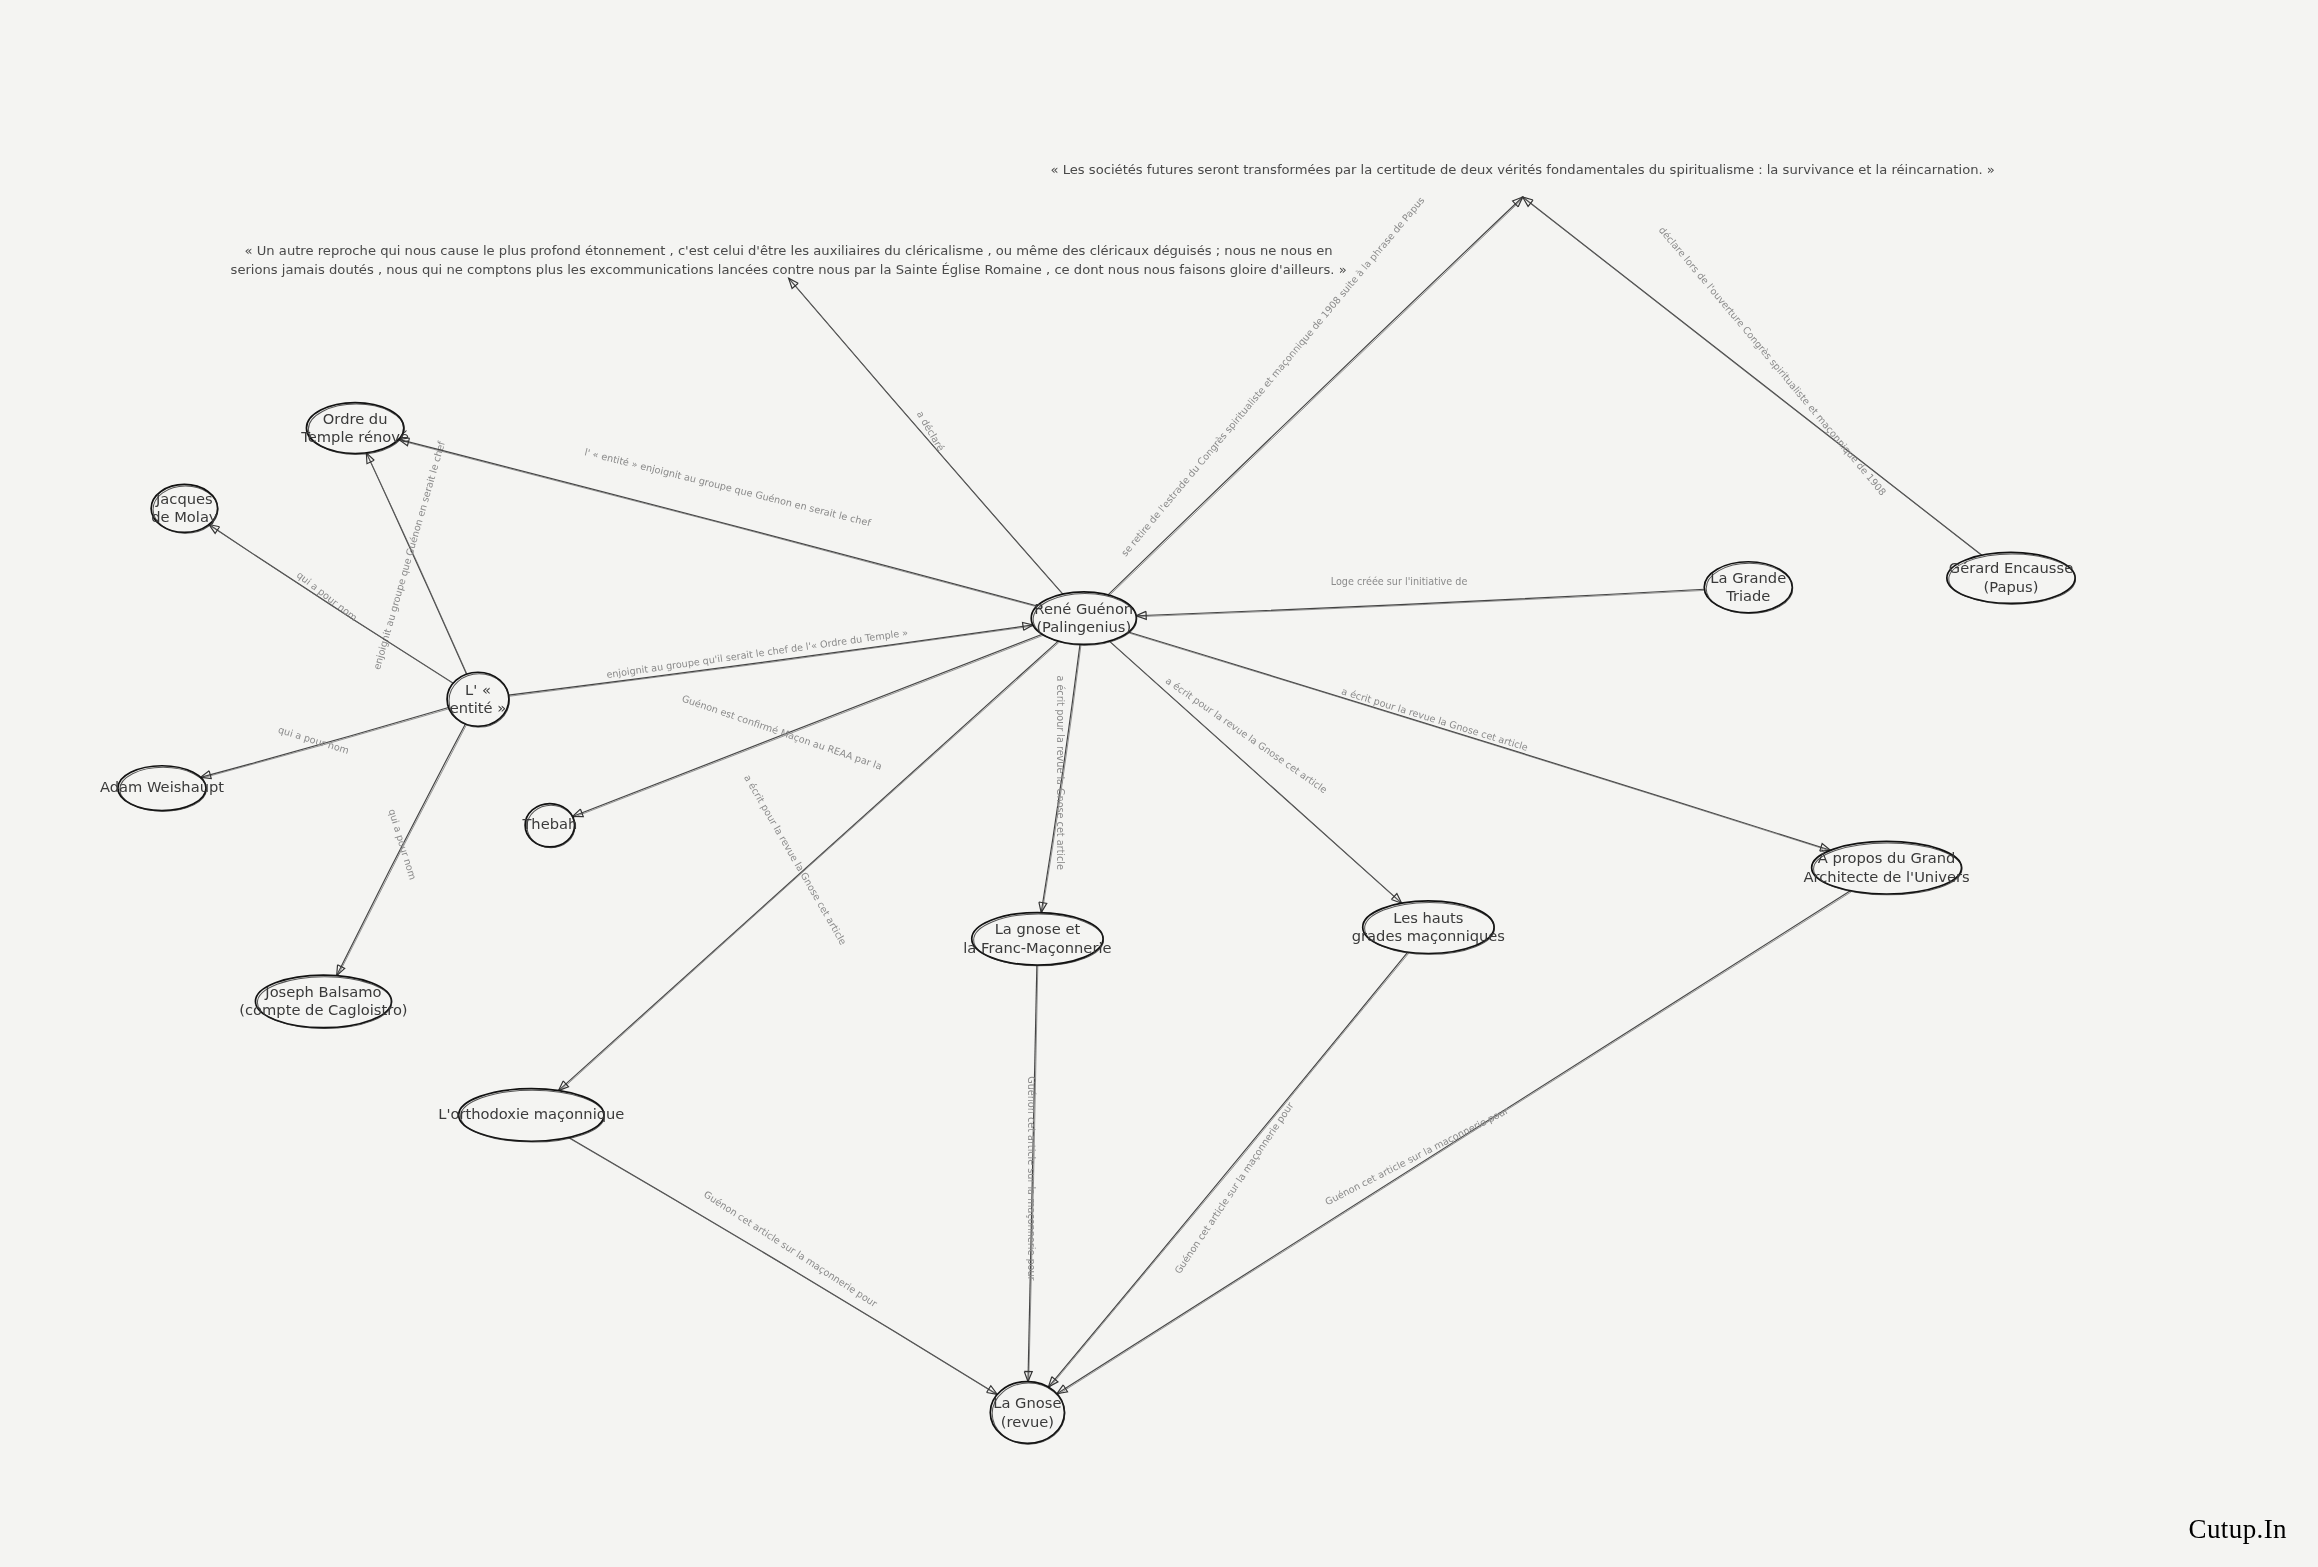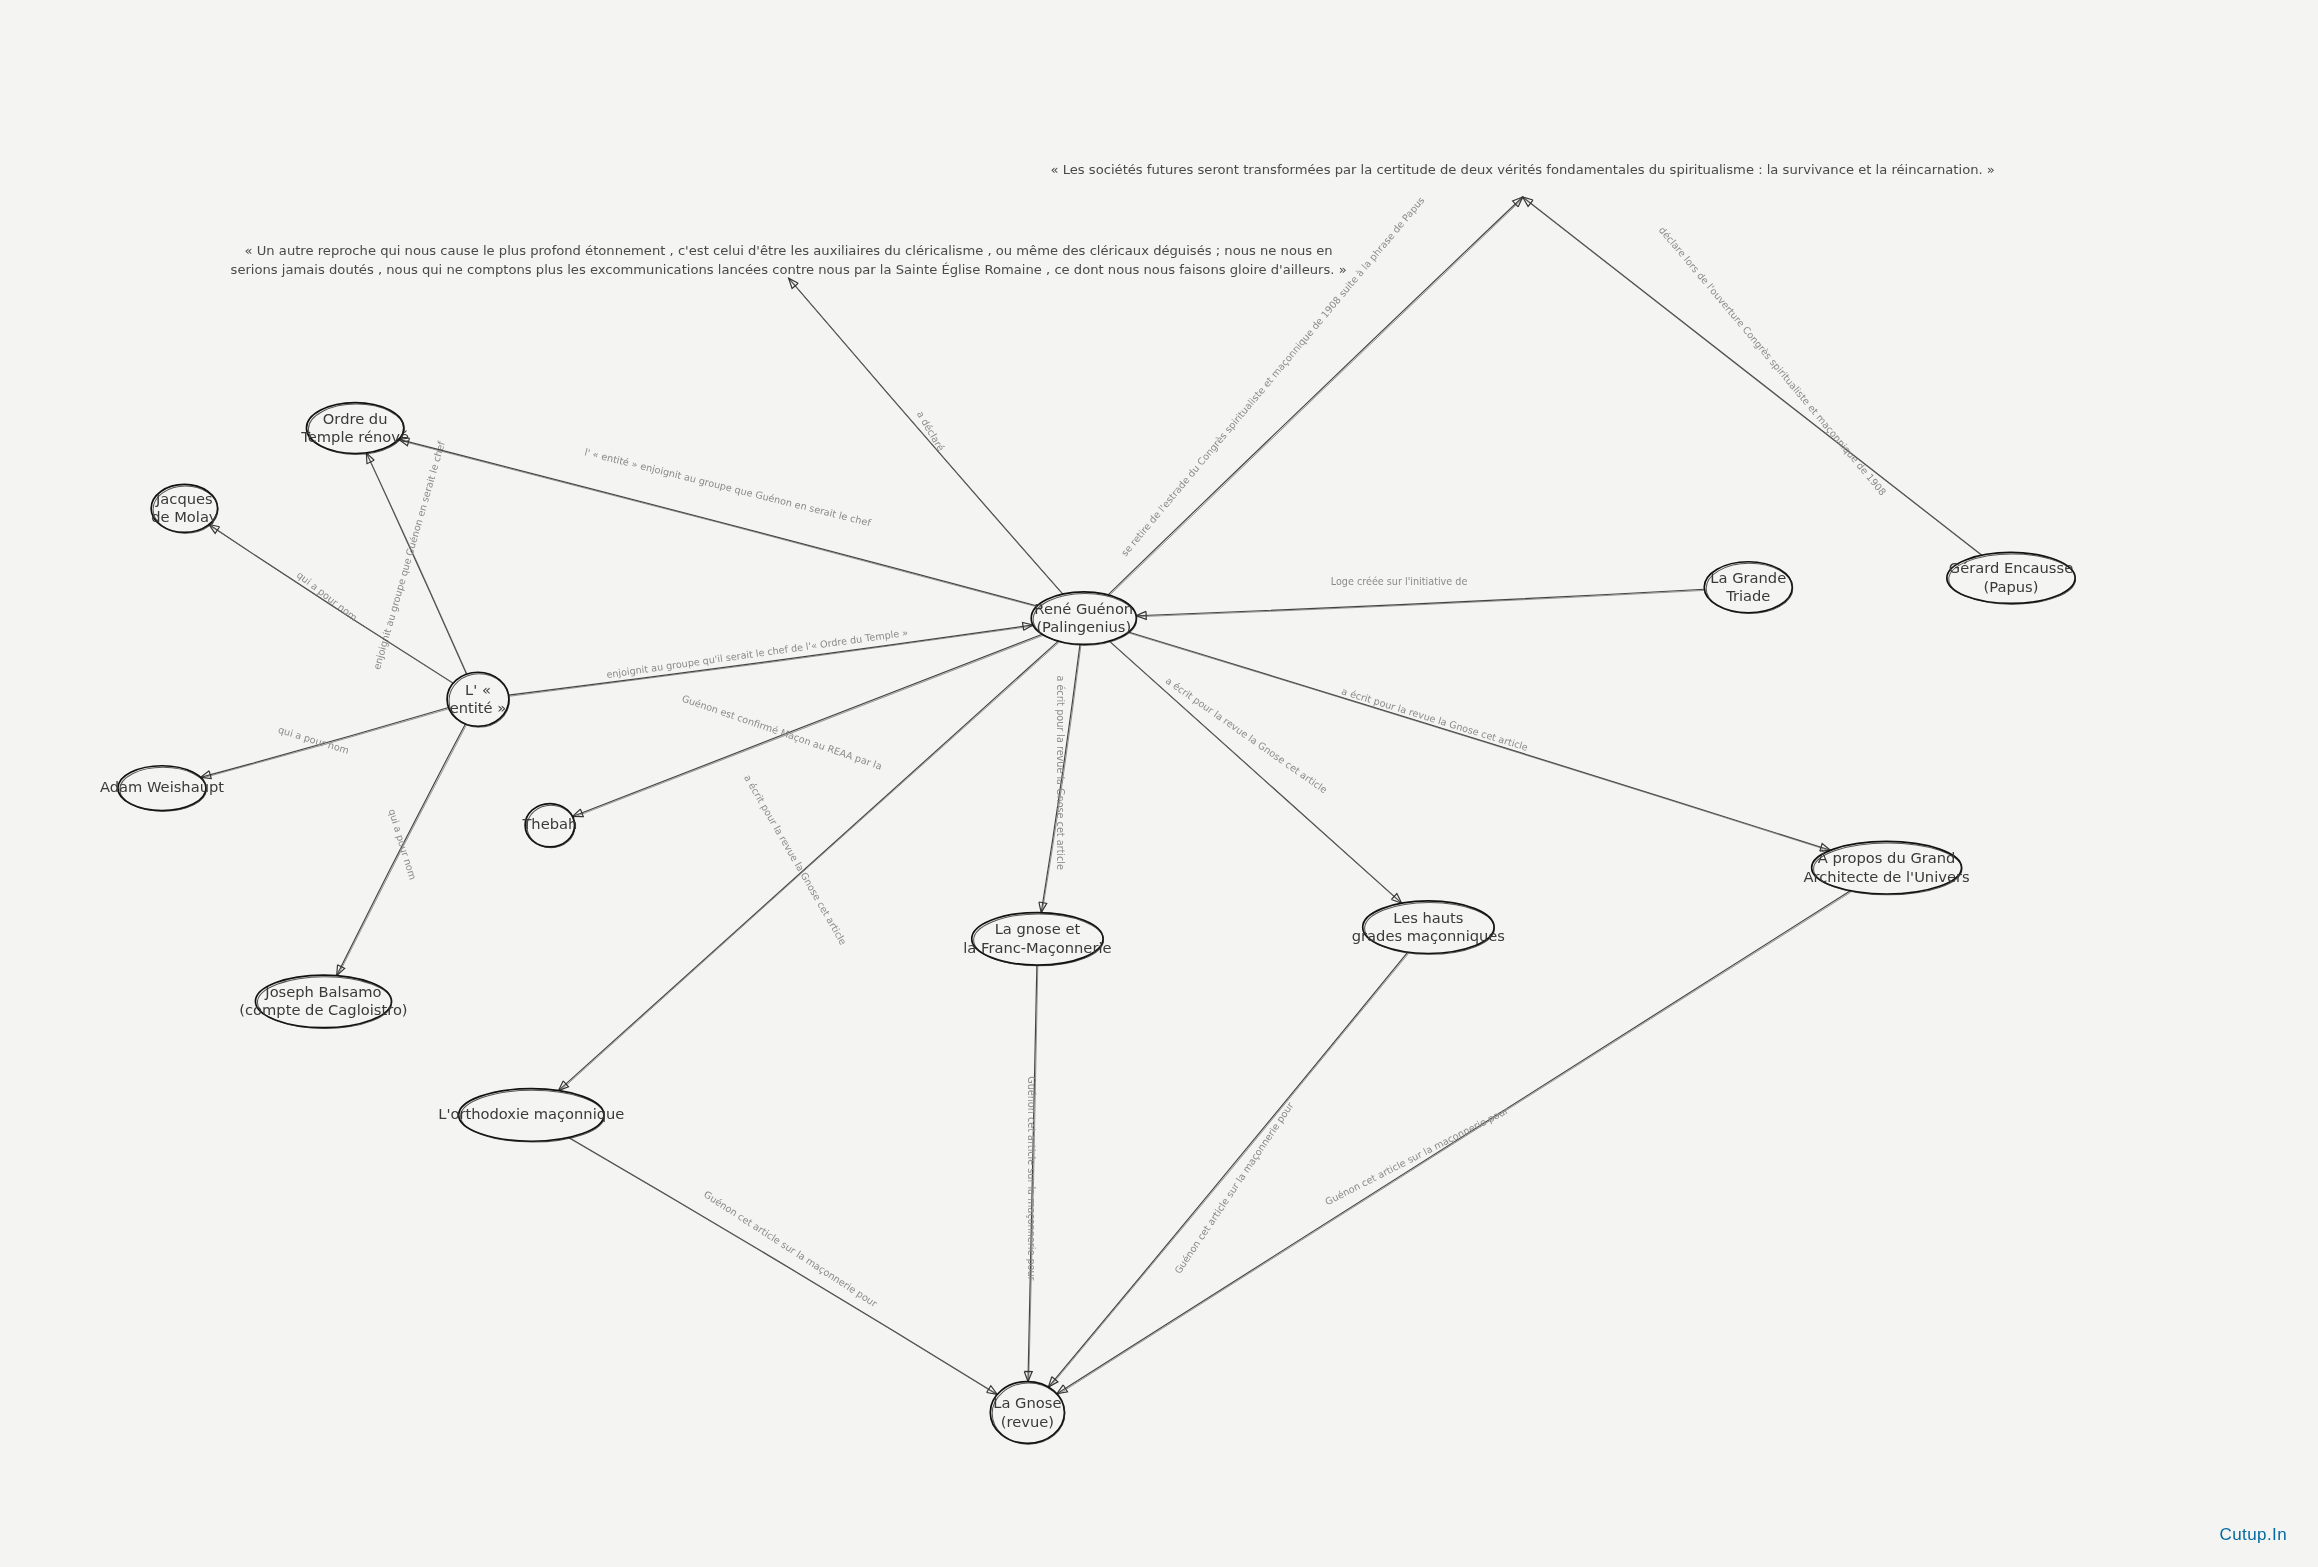--- a/index.html
+++ b/index.html
@@ -11,21 +11,21 @@
   }
   #graph-root{position:relative;width:2319px;height:1567px;}
   svg#graph{position:absolute;left:0;top:0;width:2319px;height:1567px;}
   .node-ellipse{fill:#f4f4f2;stroke:#111;stroke-width:2.2;}
   .node-ellipse-2{fill:none;stroke:#222;stroke-width:1.3;opacity:.75;}
   .node-label{fill:#3a3a3a;font-size:19px;text-anchor:middle;dominant-baseline:middle;font-family:"DejaVu Sans","Liberation Sans",sans-serif;}
   .edge-line{stroke:#444;stroke-width:1.5;fill:none;}
   .edge-line-b{stroke:#666;stroke-width:1.1;fill:none;opacity:.8;}
   .edge-label{fill:#8b8b8b;font-size:12.5px;text-anchor:middle;font-family:"DejaVu Sans","Liberation Sans",sans-serif;}
   .quote-text{fill:#4a4a4a;font-size:17px;text-anchor:middle;font-family:"DejaVu Sans","Liberation Sans",sans-serif;}
-  .watermark{position:absolute;right:32px;bottom:21.6px;color:#0369a1;font-size:17px;letter-spacing:0.4px;font-family:Liberation Sans, sans-serif;}
+  .watermark{position:absolute;right:32px;bottom:21.6px;color:#000000;font-size:27px;letter-spacing:0.4px;font-family:Liberation Serif, serif;}
   .arrowhead{fill:none;stroke:#333;stroke-width:1.5;}
 </style>
 </head>
 <body>
 
 <div id="graph-root">
   <svg id="graph" viewBox="0 0 3000 2028">
     <g id="edges-layer">
         <g>
           <path class="edge-line" d="M 603.3 872.5 Q 539.1 727.4 473.5 586.1"></path>

